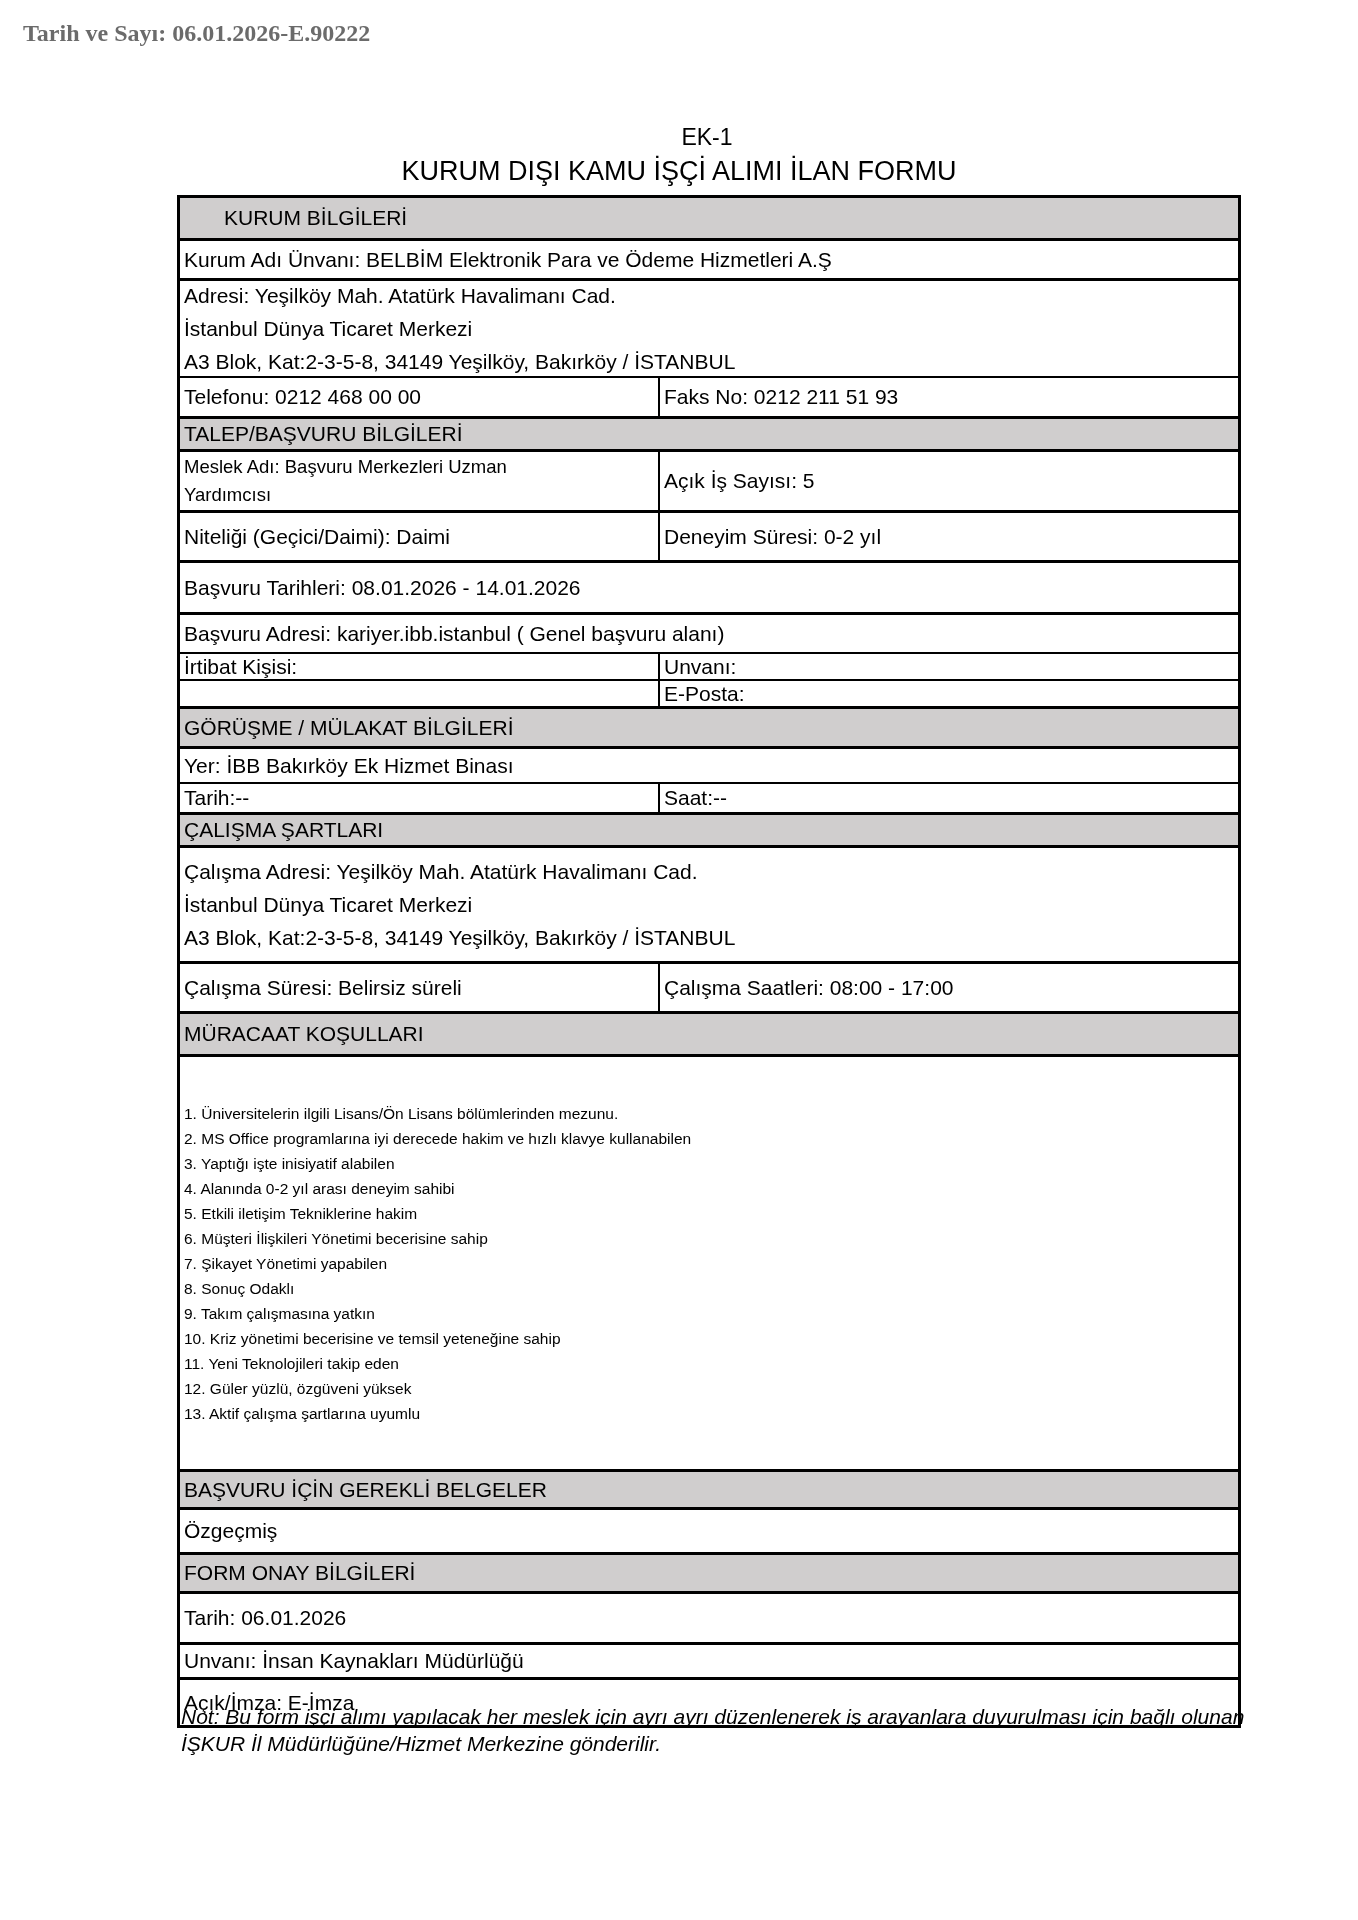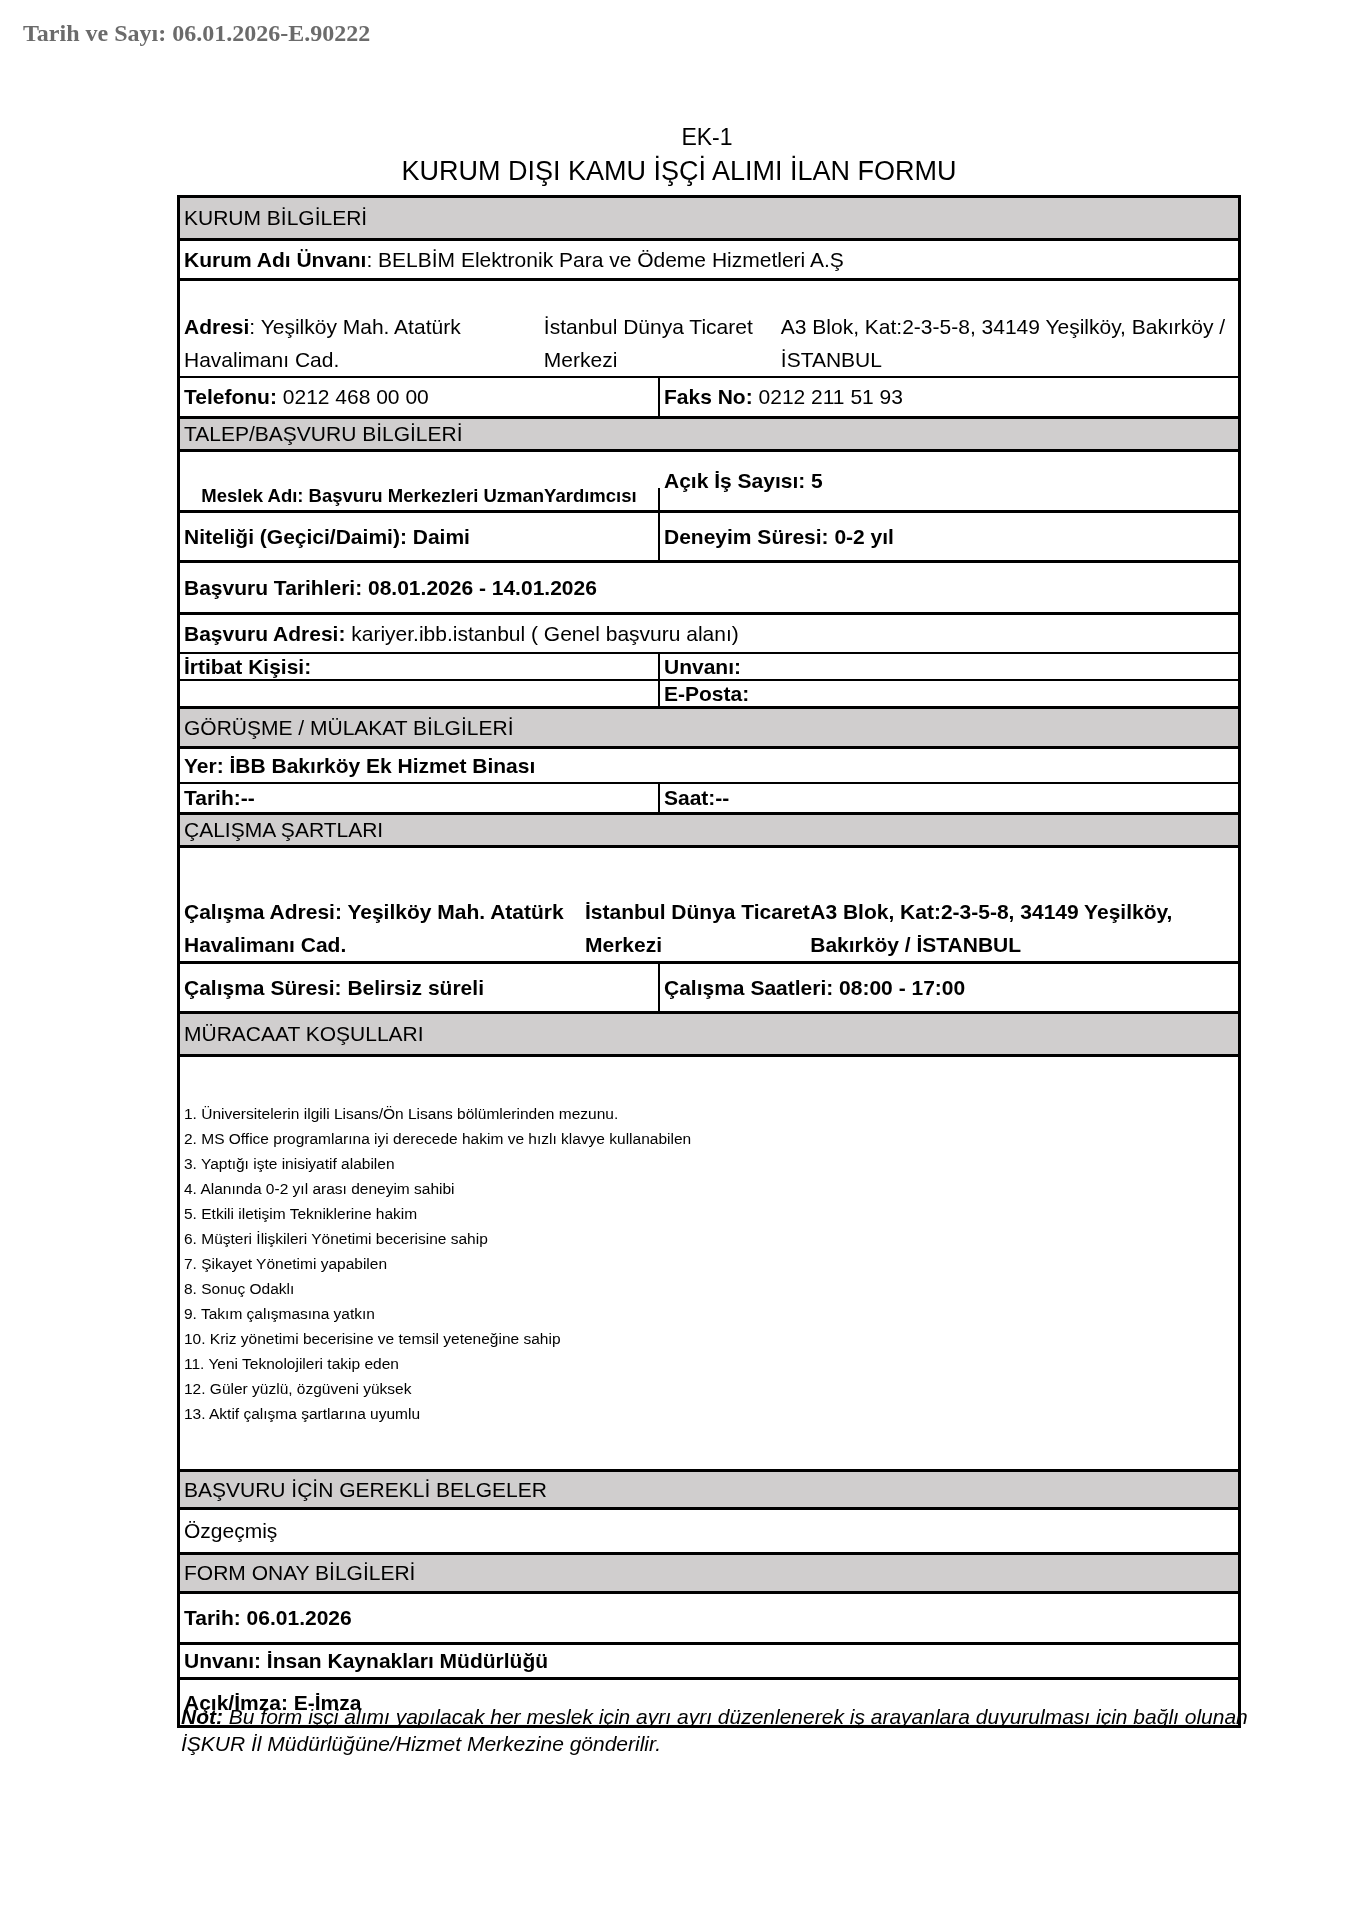--- a/index.html
+++ b/index.html
@@ -3,28 +3,28 @@
 <meta charset="utf-8">
 <style>
   html, body { margin:0; padding:0; background:#ffffff; }
   body { width:1358px; height:1920px; position:relative; overflow:hidden; font-family:"Liberation Sans", sans-serif; color:#000; }
   .stamp { position:absolute; left:23px; top:20px; font-family:"Liberation Serif", serif; font-weight:bold; font-size:24px; color:#6b6b6b; }
   .title1 { position:absolute; left:0; width:1358px; top:124px; text-align:center; font-size:23px;padding-left:28px; }
   .title2 { position:absolute; left:0; width:1358px; top:156px; text-align:center; font-size:27px; }
   .form { position:absolute; left:177px; top:195px; width:1064px; border:3px solid #000; box-sizing:border-box; }
   .row { position:relative; border-top:3px solid #000; box-sizing:border-box; display:flex; }
   .row.thin { border-top-width:2px; }
-  .row:first-child { border-top:none; }
+  .row:first-child { border-top:none;padding-left:40px; }
   .sec { background:#d0cece; }
   .cell { box-sizing:border-box; padding:0 4px; font-size:21px; display:flex; align-items:center; }
   .cell.full { width:100%; }
   .cell.left { width:480px; border-right:2px solid #000; }
   .cell.right { flex:1; }
-  .b { font-weight:bold; }
-  .multi { flex-direction:row; align-items:flex-end; justify-content:center; line-height:33px;margin-top:36px; }
+  .b { font-weight:normal; }
+  .multi { flex-direction:column; align-items:flex-start; justify-content:center; line-height:33px; }
   .list { flex-direction:column; align-items:flex-start; justify-content:center; font-size:15.5px; line-height:25px; }
   .sec .cell { font-size:21px; }
   .note { position:absolute; left:181px; top:1703px; width:1070px; font-size:21px; font-style:italic; line-height:27px; }
 </style>
 </head>
 <body>
 
 <div class="stamp">Tarih ve Sayı: 06.01.2026-E.90222</div>
 <div class="title1">EK-1</div>
 <div class="title2">KURUM DIŞI KAMU İŞÇİ ALIMI İLAN FORMU</div>

